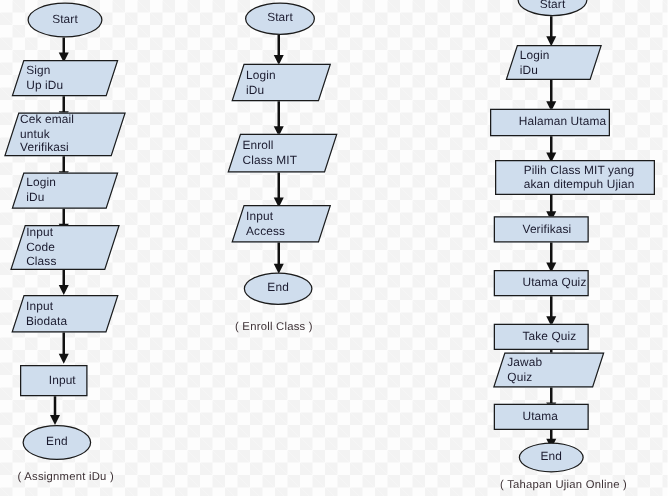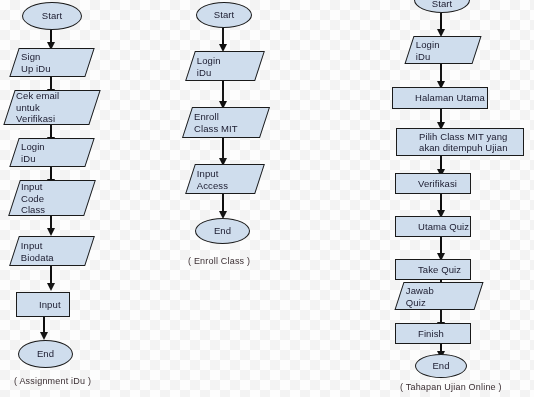--- a/index.html
+++ b/index.html
@@ -189,21 +189,21 @@
     </div>
     <div class="arrow" style="left:440px;top:280px;height:17px;"></div>
 
     <div class="node par" style="left:399px;top:282px;width:80px;height:28px;">
       <span class="txt" style="white-space:pre-line">Jawab
 Quiz</span>
     </div>
     <div class="arrow" style="left:440px;top:310px;height:13px;"></div>
 
     <div class="node rect" style="left:395px;top:323px;width:76px;height:21px;">
-      <span class="txt">Finish</span>
+      <span class="txt">Utama</span>
     </div>
     <div class="arrow" style="left:440px;top:344px;height:8px;"></div>
 
     <div class="node ell" style="left:415px;top:354px;width:52px;height:24px;">
       <span class="txt">End</span>
     </div>
 
     <div class="caption" style="left:400px;top:382px;">( Tahapan Ujian Online )</div>
   </div>
 

